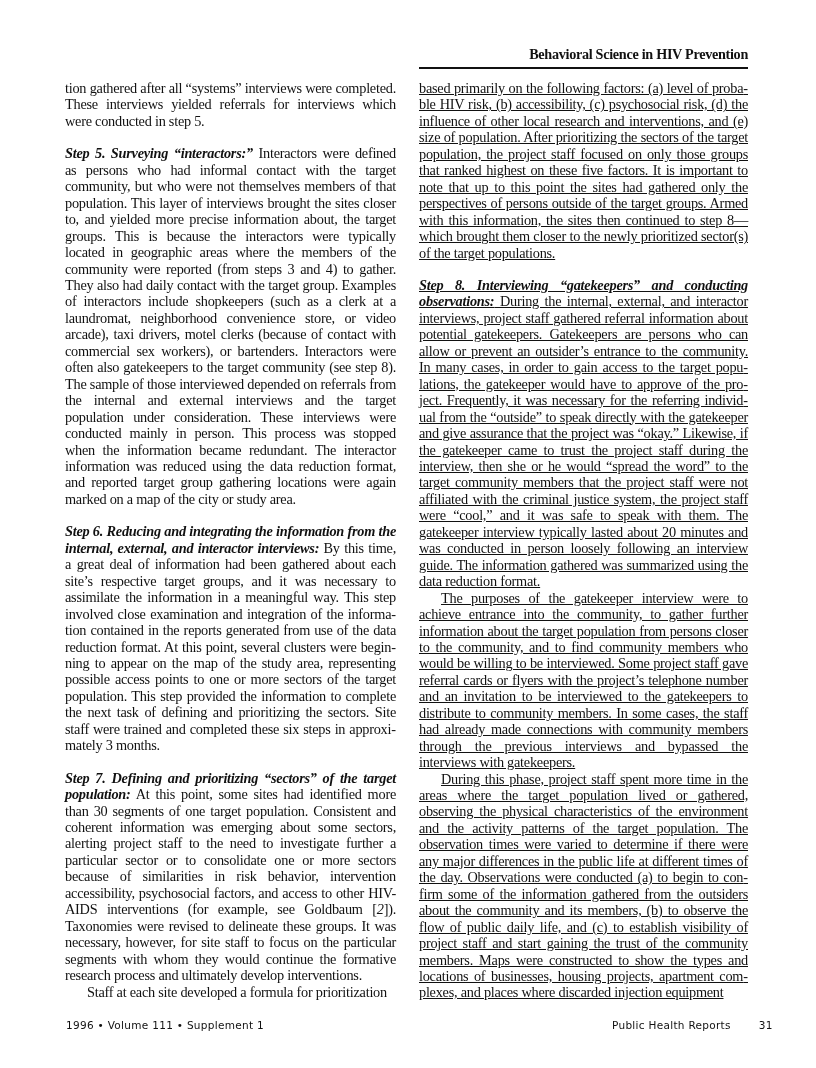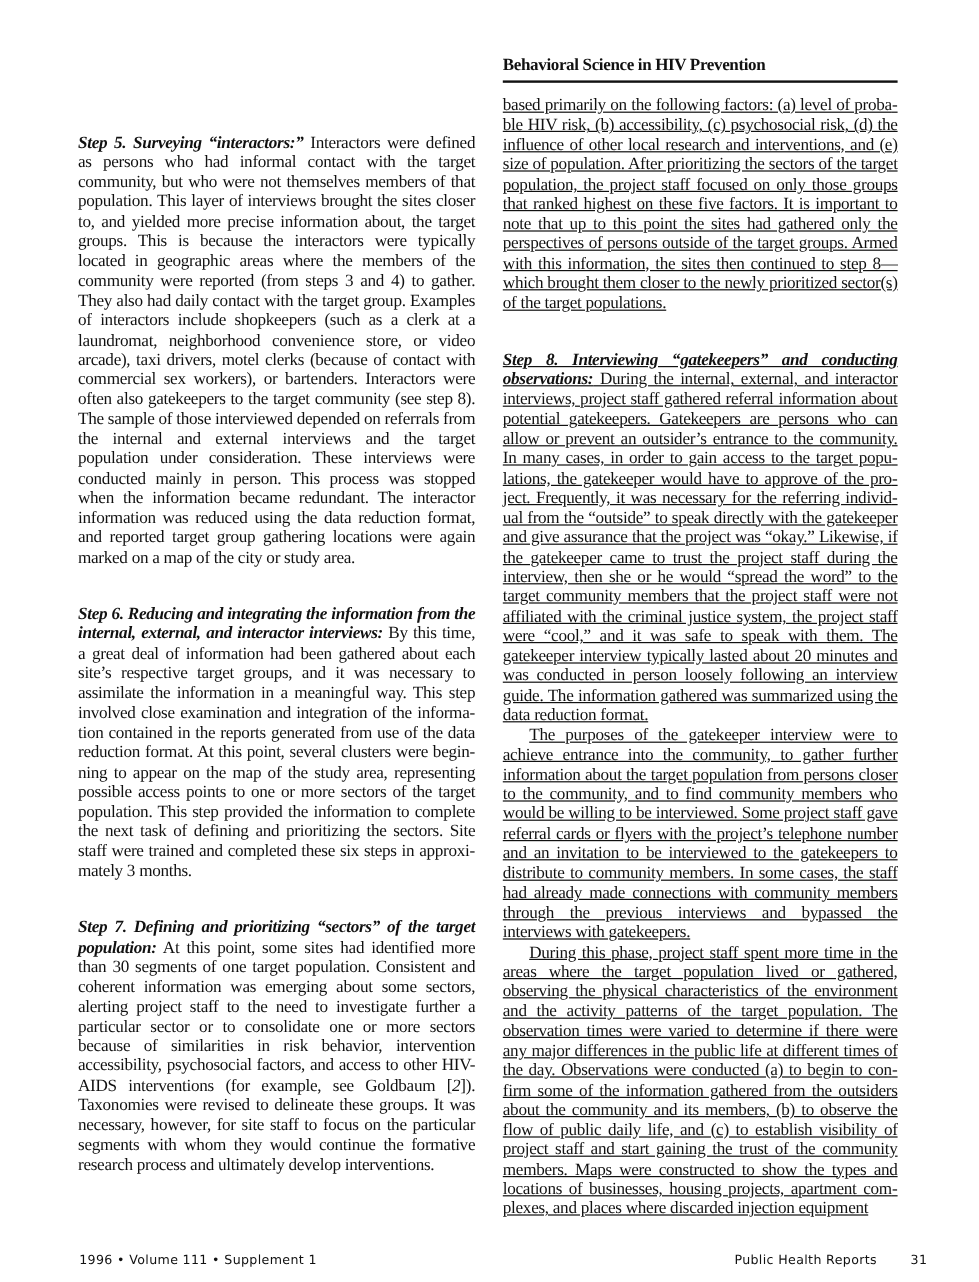--- a/index.html
+++ b/index.html
@@ -1,58 +1,60 @@
 <!DOCTYPE html>
 <html><head>
 <meta charset="utf-8">
 <style>
   html, body { margin: 0; padding: 0; background: #ffffff; }
   body { width: 816px; height: 1068px; position: relative; overflow: hidden; color: #111; }
   .running-head {
     position: absolute; left: 419px; top: 46px; width: 329px;
-    text-align: left; font-family: "Liberation Serif", serif; font-weight: bold;
+    text-align: right; font-family: "Liberation Serif", serif; font-weight: bold;
     font-size: 14.2px; letter-spacing: -0.3px; color: #111;
   }
   .head-rule {
     position: absolute; left: 419px; top: 67px; width: 329px; height: 2px; background: #111;
   }
   .col {
     position: absolute; top: 80px; width: 331px;
     font-family: "Liberation Serif", serif; font-size: 14.3px; line-height: 16.45px;
     text-align: justify; letter-spacing: -0.25px; color: #111;
     hyphens: manual;
   }
   .col.left { left: 65px; }
   .col.right { left: 419px; width: 329px; text-decoration: underline; }
   .col p { margin: 0; }
-  .col p.gap { margin-top: 31px; }
+  .col p.gap { margin-top: 16px; }
   .col p.indent { text-indent: 22px; }
   .step-head { font-style: italic; font-weight: bold; }
   .foot-left, .foot-right {
-    position: absolute; top: 1044px; font-family: "DejaVu Sans", sans-serif;
+    position: absolute; top: 1019px; font-family: "DejaVu Sans", sans-serif;
     font-size: 10.5px; letter-spacing: 0.3px; color: #111; text-align: center;
   }
   .foot-left { left: 66px; }
   .foot-right { left: 612px; }
   .foot-right .page-no { margin-left: 28px; }
 </style>
 </head>
 <body>
 
 <div class="running-head">Behavioral Science in HIV Prevention</div>
 <div class="head-rule"></div>
 
 <div class="col left">
+  <p>tion gathered after all “systems” interviews were completed. These interviews yielded referrals for interviews which were conducted in step 5.</p>
 
   <p class="gap"><span class="step-head">Step 5. Surveying “interactors:”</span><span> Interactors were defined as persons who had informal contact with the target commu­nity, but who were not themselves members of that popula­tion. This layer of interviews brought the sites closer to, and yielded more precise information about, the target groups. This is because the interactors were typically located in geo­graphic areas where the members of the community were reported (from steps 3 and 4) to gather. They also had daily contact with the target group. Examples of interactors include shopkeepers (such as a clerk at a laundromat, neigh­borhood convenience store, or video arcade), taxi drivers, motel clerks (because of contact with commercial sex work­ers), or bartenders. Interactors were often also gatekeepers to the target community (see step 8). The sample of those interviewed depended on referrals from the internal and external interviews and the target population under consid­eration. These interviews were conducted mainly in person. This process was stopped when the information became redundant. The interactor information was reduced using the data reduction format, and reported target group gather­ing locations were again marked on a map of the city or study area.</span></p>
 
   <p class="gap"><span class="step-head">Step 6. Reducing and integrating the information from the internal, external, and interactor interviews:</span><span> By this time, a great deal of information had been gathered about each site’s respective target groups, and it was necessary to assim­ilate the information in a meaningful way. This step involved close examination and integration of the informa­tion contained in the reports generated from use of the data reduction format. At this point, several clusters were begin­ning to appear on the map of the study area, representing possible access points to one or more sectors of the target population. This step provided the information to complete the next task of defining and prioritizing the sectors. Site staff were trained and completed these six steps in approxi­mately 3 months.</span></p>
 
   <p class="gap"><span class="step-head">Step 7. Defining and prioritizing “sectors” of the target popula­tion:</span><span> At this point, some sites had identified more than 30 segments of one target population. Consistent and coherent information was emerging about some sectors, alerting pro­ject staff to the need to investigate further a particular sector or to consolidate one or more sectors because of similarities in risk behavior, intervention accessibility, psychosocial fac­tors, and access to other HIV-AIDS interventions (for example, see Goldbaum [</span><i>2</i><span>]). Taxonomies were revised to delineate these groups. It was necessary, however, for site staff to focus on the particular segments with whom they would continue the formative research process and ulti­mately develop interventions.</span></p>
 
+  <p class="indent">Staff at each site developed a formula for prioritization</p>
 </div>
 
 <div class="col right">
   <p>based primarily on the following factors: (a) level of proba­ble HIV risk, (b) accessibility, (c) psychosocial risk, (d) the influence of other local research and interventions, and (e) size of population. After prioritizing the sectors of the tar­get population, the project staff focused on only those groups that ranked highest on these five factors. It is impor­tant to note that up to this point the sites had gathered only the perspectives of persons outside of the target groups. Armed with this information, the sites then continued to step 8—which brought them closer to the newly prioritized sector(s) of the target populations.</p>
 
   <p class="gap"><span class="step-head">Step 8. Interviewing “gatekeepers” and conducting observa­tions:</span><span> During the internal, external, and interactor inter­views, project staff gathered referral information about potential gatekeepers. Gatekeepers are persons who can allow or prevent an outsider’s entrance to the community. In many cases, in order to gain access to the target popu­lations, the gatekeeper would have to approve of the pro­ject. Frequently, it was necessary for the referring individ­ual from the “outside” to speak directly with the gatekeeper and give assurance that the project was “okay.” Likewise, if the gatekeeper came to trust the project staff during the interview, then she or he would “spread the word” to the target community members that the project staff were not affiliated with the criminal justice system, the project staff were “cool,” and it was safe to speak with them. The gatekeeper interview typically lasted about 20 minutes and was conducted in person loosely following an interview guide. The information gathered was summa­rized using the data reduction format.</span></p>
 
   <p class="indent">The purposes of the gatekeeper interview were to achieve entrance into the community, to gather further information about the target population from persons closer to the community, and to find community members who would be willing to be interviewed. Some project staff gave referral cards or flyers with the project’s telephone number and an invitation to be interviewed to the gatekeepers to distribute to community members. In some cases, the staff had already made connections with community members through the previous interviews and bypassed the interviews with gatekeepers.</p>
 
   <p class="indent">During this phase, project staff spent more time in the areas where the target population lived or gathered, observing the physical characteristics of the environment and the activity patterns of the target population. The observation times were varied to determine if there were any major differences in the public life at different times of the day. Observations were conducted (a) to begin to con­firm some of the information gathered from the outsiders about the community and its members, (b) to observe the flow of public daily life, and (c) to establish visibility of project staff and start gaining the trust of the community members. Maps were constructed to show the types and locations of businesses, housing projects, apartment com­plexes, and places where discarded injection equipment</p>

